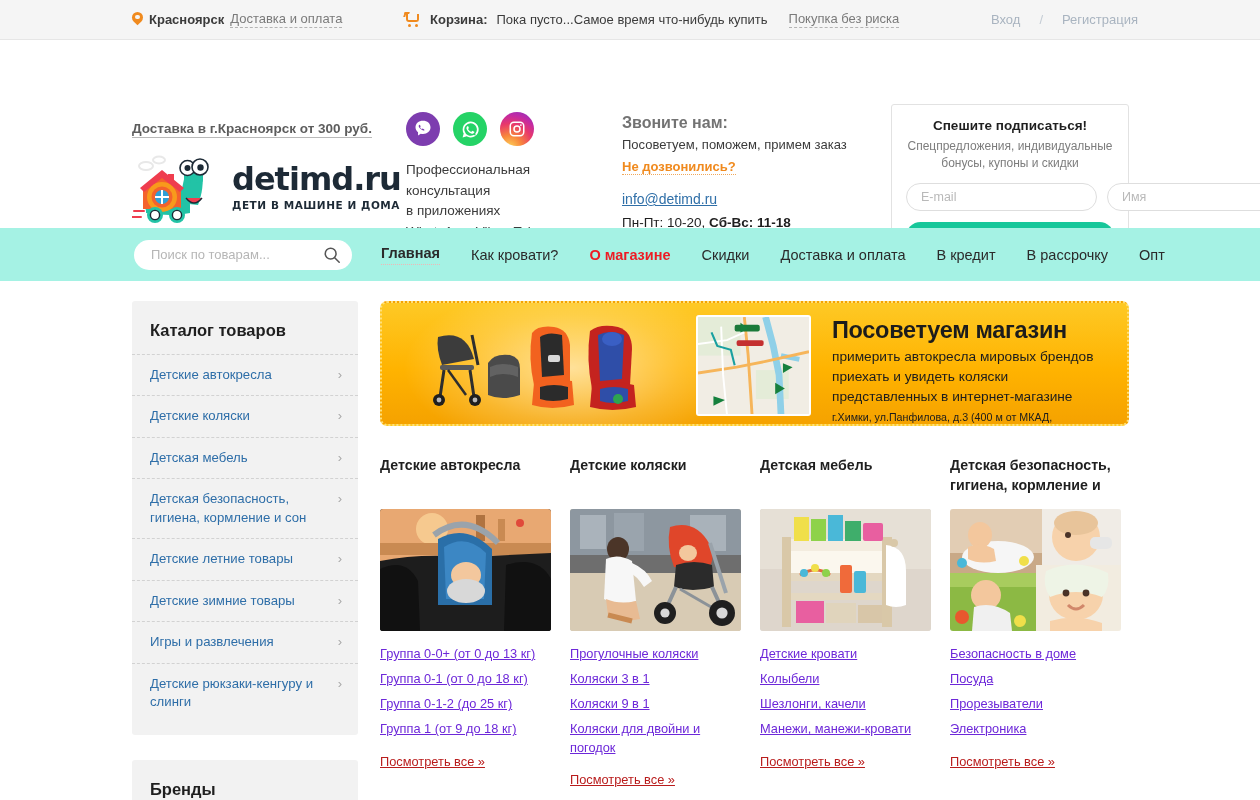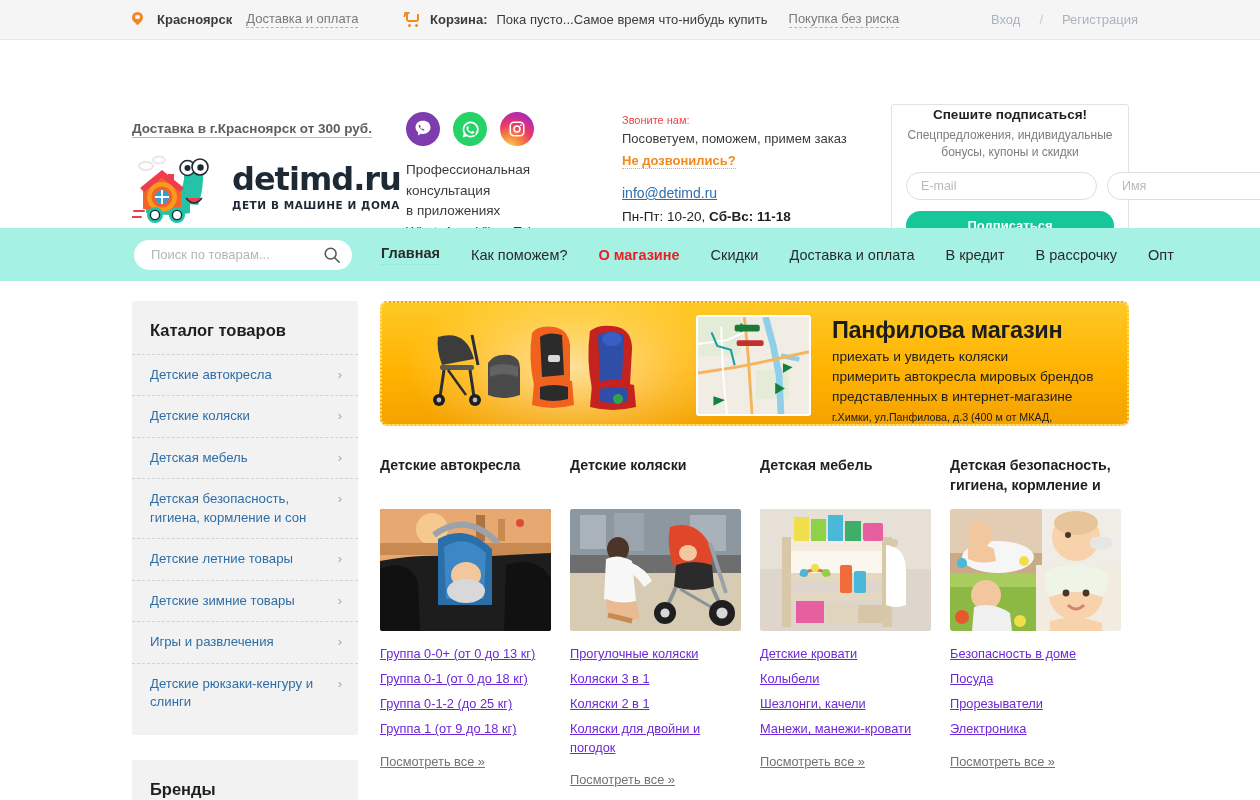--- a/index.html
+++ b/index.html
@@ -9,21 +9,21 @@
     font-family: "Liberation Sans", "DejaVu Sans", sans-serif;
     background: #ffffff; overflow: hidden;
   }
   .page { width: 1260px; height: 800px; position: relative; }
 
   
   .topbar {
     height: 40px; background: #f5f5f5; border-bottom: 1px solid #e6e6e6;
     display: flex; align-items: center; position: relative;
   }
-  .tb-city { position: absolute; left: 132px; display: flex; align-items: center; gap: 14px; }
+  .tb-city { position: absolute; left: 132px; display: flex; align-items: center; gap: 6px; }
   .pin-icon { width: 11px; height: 15px; position: relative; display: inline-block; }
   .pin-icon::before {
     content: ""; position: absolute; left: 0; top: 0; width: 11px; height: 11px;
     background: #f08a1e; border-radius: 50% 50% 50% 0; transform: rotate(-45deg);
   }
   .pin-icon::after {
     content: ""; position: absolute; left: 3.4px; top: 3.2px; width: 4.2px; height: 4.2px;
     background: #f5f5f5; border-radius: 50%;
   }
   .city-name { font-size: 13px; font-weight: bold; color: #3b3b3b; }
@@ -88,39 +88,39 @@
   .soc.instagram { background: radial-gradient(circle at 28% 105%, #fdd55a 0%, #f8873c 28%, #e8396a 55%, #c32aa3 75%, #7a35c7 100%); }
   .soc svg { display: block; }
 
   .consult {
     position: absolute; left: 406px; top: 120px;
     font-size: 13.5px; color: #3b3b3b; line-height: 1.52;
   }
   .consult .phone { font-weight: bold; }
 
   .callus { position: absolute; left: 622px; top: 74px; }
-  .callus-h { font-size: 11px; font-weight: normal; color: #ef4444; }
+  .callus-h { font-size: 16px; font-weight: bold; color: #737373; }
   .callus-sub { font-size: 13px; color: #3b3b3b; margin-top: 5px; }
   .callus-phone { font-size: 22px; font-weight: bold; color: #1f1f1f; margin-top: 11px; letter-spacing: -0.2px; }
   .callus-nocall {
     display: inline-block; margin-top: 7px; font-size: 13px; font-weight: bold; color: #f08a1e;
     border-bottom: 1px dotted #f0a85a; cursor: pointer; text-decoration: none;
   }
   .callus-email {
     display: block; margin-top: 16px; font-size: 14px; color: #2f6fa8;
     text-decoration: underline; cursor: pointer;
   }
   .callus-hours { font-size: 13.5px; color: #1f1f1f; margin-top: 8px; }
   .callus-hours b { font-weight: bold; }
 
   
   .subs {
     position: absolute; left: 891px; top: 64px; width: 238px; height: 133px;
     background: #ffffff; border: 1px solid #e2e2e2; border-radius: 3px;
-    padding: 2px 14px 0 14px;
+    padding: 13px 14px 0 14px;
   }
   .subs-h { font-size: 13.5px; font-weight: bold; color: #1f1f1f; text-align: center; }
   .subs-p { font-size: 12px; color: #7d7d7d; text-align: center; margin-top: 5px; line-height: 1.42; }
   .subs-fields { display: flex; gap: 10px; margin-top: 11px; }
   .subs-input {
     flex: 1; height: 28px; border: 1px solid #dedede; border-radius: 14px;
     background: #fff; font-size: 12.5px; color: #9d9d9d; padding: 0 14px;
     font-family: "Liberation Sans", sans-serif; outline: none;
   }
   .subs-input::placeholder { color: #b9b9b9; }
@@ -203,21 +203,21 @@
     width: 171px; height: 122px; margin-top: 13px; border-radius: 3px;
     overflow: hidden; background: #ddd; cursor: pointer; position: relative;
   }
   .cat-img svg { display: block; width: 100%; height: 100%; }
   .sublinks { margin-top: 14px; }
   .sublink {
     display: block; font-size: 12.8px; color: #6d28d9; text-decoration: underline;
     margin-bottom: 7px; line-height: 1.42; cursor: pointer;
   }
   .seeall {
-    display: inline-block; font-size: 12.8px; color: #737373; text-decoration: underline;
+    display: inline-block; font-size: 12.8px; color: #b91c1c; text-decoration: underline;
     margin-top: 8px; cursor: pointer;
   }
 </style>
 </head>
 <body>
 
 <div class="page">
 
   <div class="topbar">
     <div class="tb-city">
@@ -341,21 +341,21 @@
       <input class="search-input" type="text" placeholder="Поиск по товарам..." style="">
       <button class="search-icon-btn">
         <svg width="18" height="18" viewBox="0 0 20 20" fill="none" stroke="#555" stroke-width="1.7">
             <circle cx="8.5" cy="8.5" r="6"></circle>
             <line x1="13" y1="13" x2="18" y2="18" stroke-linecap="round"></line>
           </svg>
       </button>
     </div>
     <div class="nav-links">
       <a class="nav-link active-home">Главная</a>
-      <a class="nav-link">Как поможем?</a>
+      <a class="nav-link">Как кровати?</a>
       <a class="nav-link hl">О магазине</a>
       <a class="nav-link">Скидки</a>
       <a class="nav-link">Доставка и оплата</a>
       <a class="nav-link">В кредит</a>
       <a class="nav-link">В рассрочку</a>
       <a class="nav-link">Опт</a>
     </div>
   </div>
 
   <div class="main">
@@ -447,23 +447,23 @@
           <path d="M14 16 L20 30 L34 34 L38 50" stroke="#19a0a0" stroke-width="2.2" fill="none"></path>
           <rect x="38" y="8" width="26" height="7" rx="2" fill="#1b7a3a"></rect>
           <rect x="40" y="24" width="28" height="6" rx="2" fill="#c43030"></rect>
           <path d="M44 6 L52 12 L44 16 Z" fill="#15803d"></path>
           <path d="M88 48 L98 52 L88 58 Z" fill="#15803d"></path>
           <path d="M80 68 L90 74 L80 80 Z" fill="#15803d"></path>
           <path d="M16 82 L28 86 L16 92 Z" fill="#15803d"></path>
         </svg>
       </div>
       <div class="banner-right">
-        <div class="banner-h">Панфилова магазин</div>
+        <div class="banner-h">Посоветуем магазин</div>
+        <div class="banner-l">примерить автокресла мировых брендов</div>
         <div class="banner-l">приехать и увидеть коляски</div>
-        <div class="banner-l">примерить автокресла мировых брендов</div>
         <div class="banner-l">представленных в интернет-магазине</div>
         <div class="banner-addr">г.Химки, ул.Панфилова, д.3 (400 м от МКАД, Ленинградское ш.)</div>
       </div>
     </div>
 
     <div class="cats">
 
       <div class="catcol">
         <h3>Детские автокресла</h3>
         <div class="cat-img">
@@ -520,21 +520,21 @@
             <path d="M110 80 L148 102" stroke="#8b9298" stroke-width="3"></path>
             <circle cx="95" cy="104" r="11" fill="#1f1f1f"></circle>
               <circle cx="95" cy="104" r="4.6" fill="#d8d8d8"></circle>
             <circle cx="152" cy="104" r="13" fill="#1f1f1f"></circle>
               <circle cx="152" cy="104" r="5.6" fill="#d8d8d8"></circle>
           </svg>
         </div>
         <div class="sublinks">
           <a class="sublink">Прогулочные коляски</a>
           <a class="sublink">Коляски 3 в 1</a>
-          <a class="sublink">Коляски 2 в 1</a>
+          <a class="sublink">Коляски 9 в 1</a>
           <a class="sublink">Коляски для двойни и погодок</a>
           <a class="seeall">Посмотреть все »</a>
         </div>
       </div>
 
       <div class="catcol">
         <h3>Детская мебель</h3>
         <div class="cat-img">
           <svg viewBox="0 0 171 122" preserveAspectRatio="none">
             <rect width="171" height="122" fill="#ded6cc"></rect>

